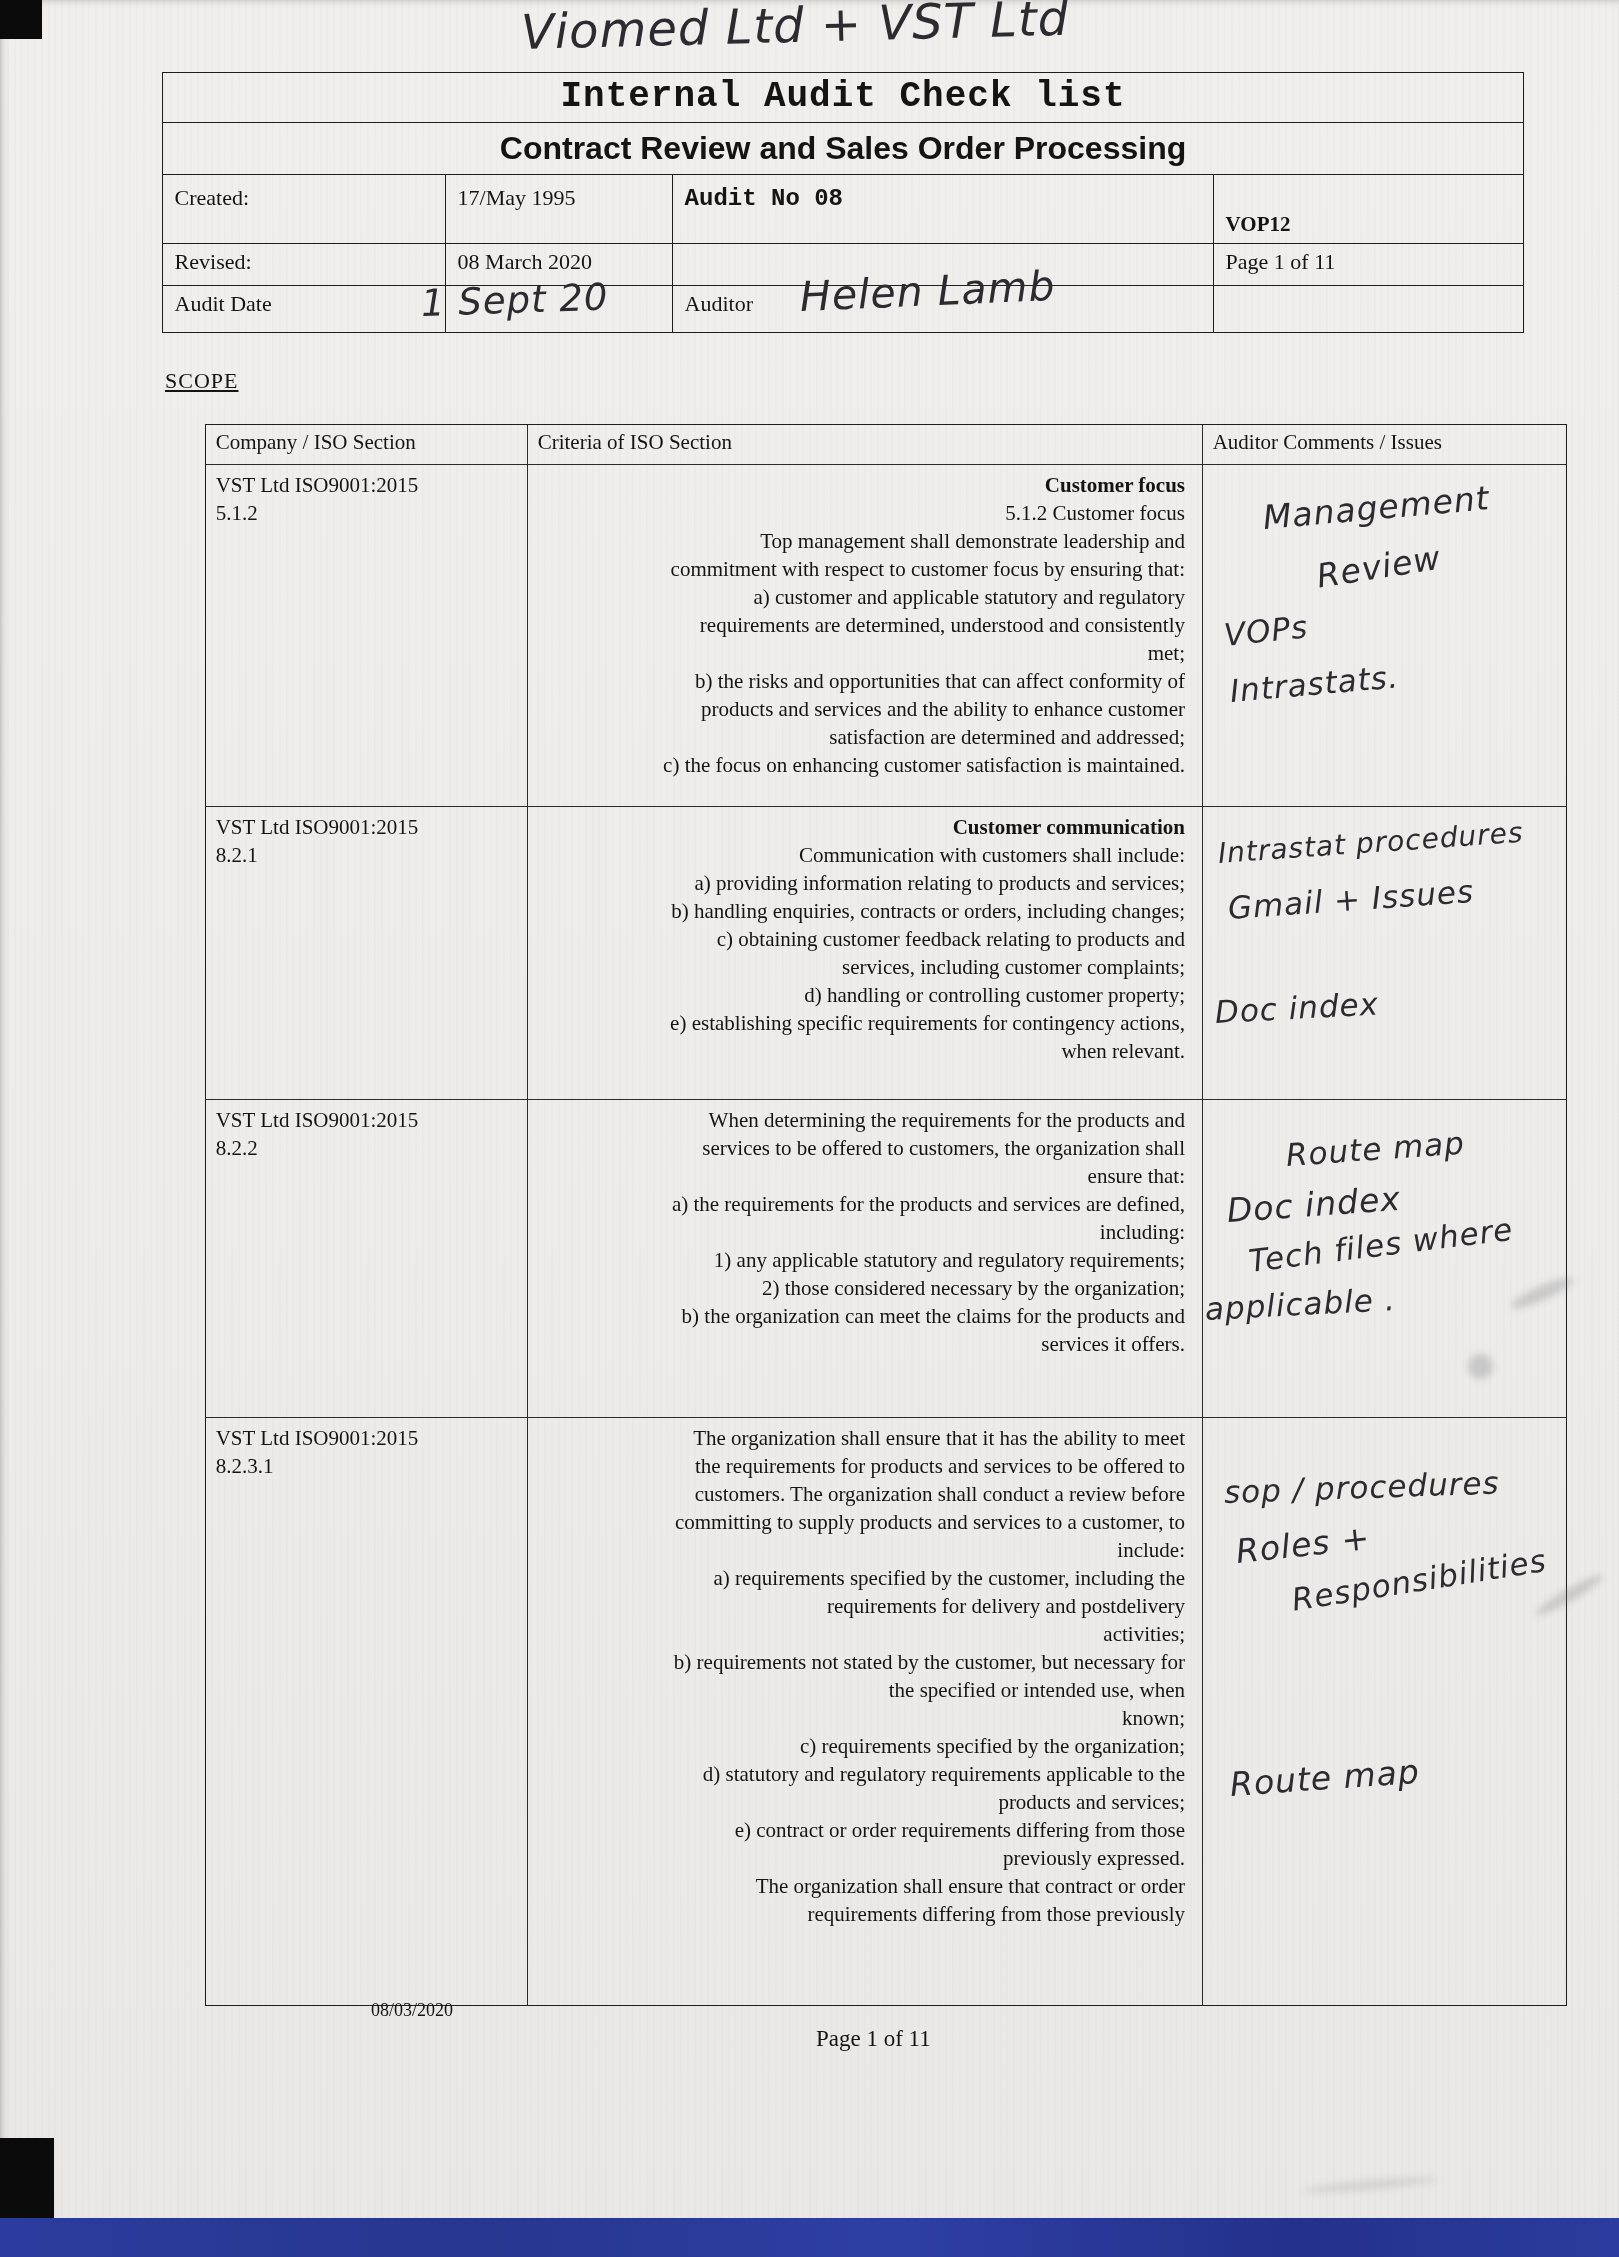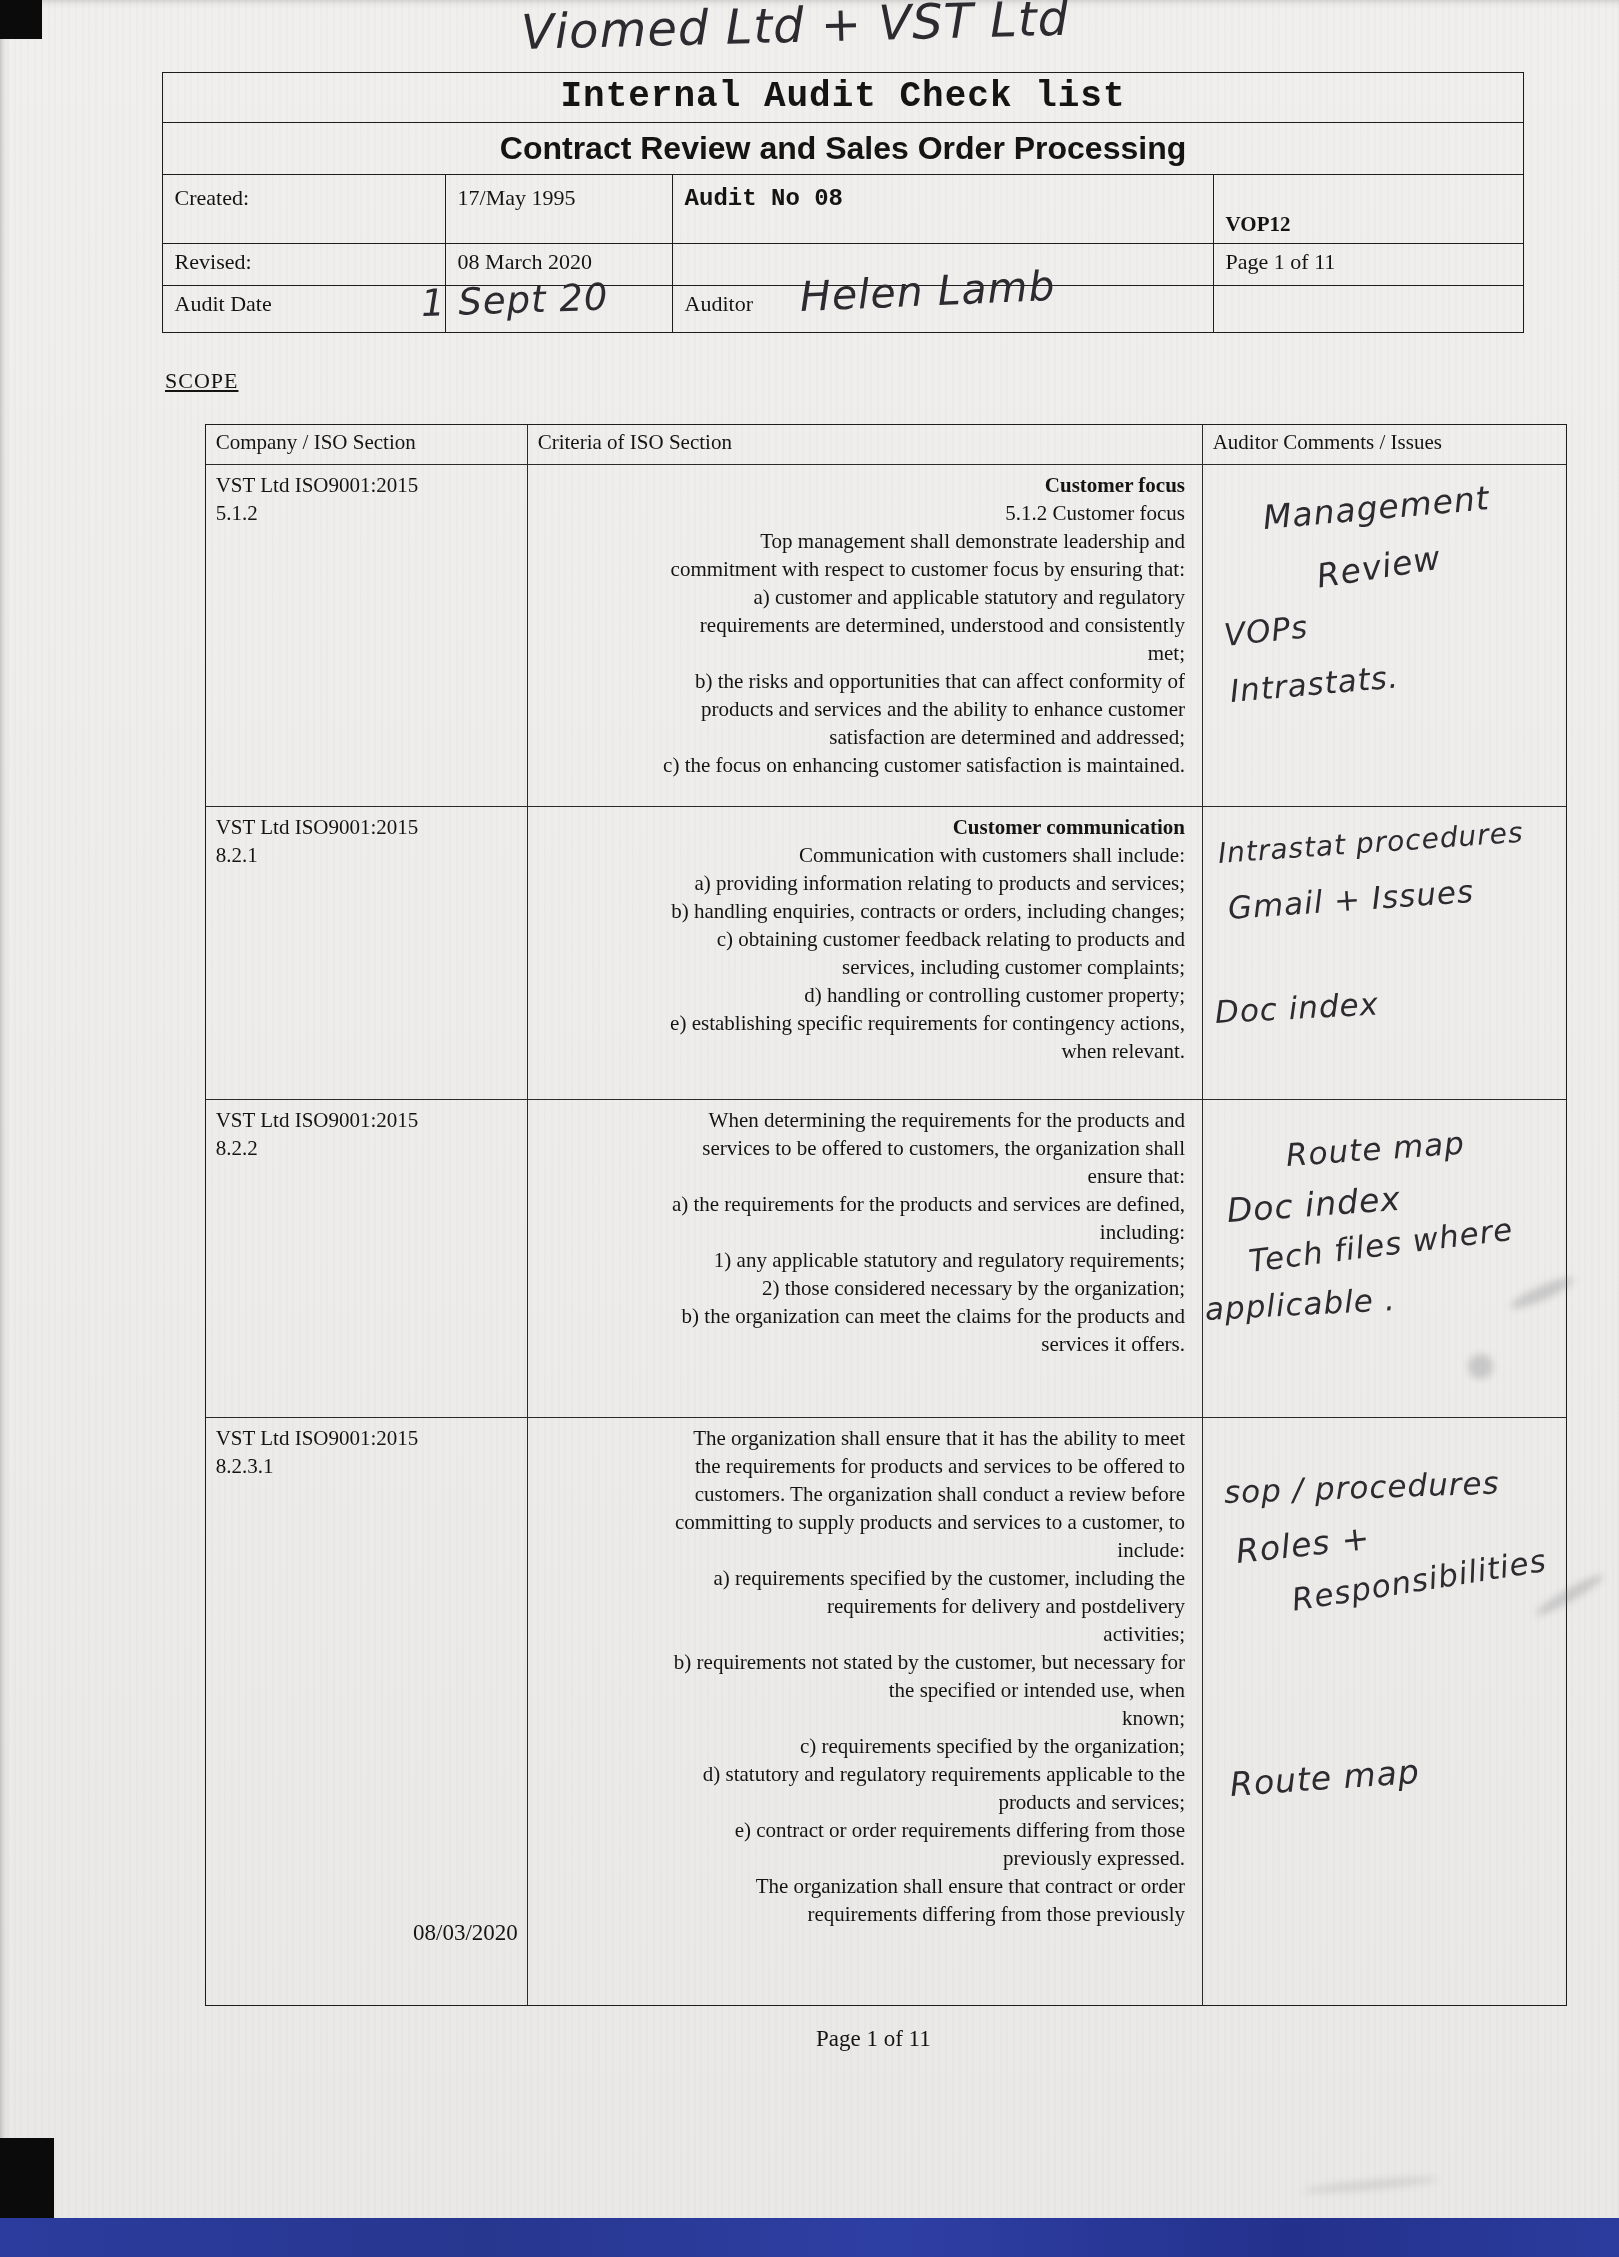--- a/index.html
+++ b/index.html
@@ -57,21 +57,21 @@
   .mt-head > div { padding: 4.8px 9.7px; font-size: 21px; }
   .mt-head > div.br { border-right: 1.9px solid #2a2a2a; }
   .mt-row { display: grid; grid-template-columns: 322px 675px 1fr; border-top: 1.9px solid #2a2a2a; }
   .cell { padding: 5.8px 9.7px; font-size: 21px; line-height: 28px; }
   .cell.c1 { border-right: 1.9px solid #2a2a2a; }
   .cell.c2 { border-right: 1.9px solid #2a2a2a; padding-right: 17px; text-align: right; }
   .cell.c3 { position: relative; padding: 0; overflow: visible; }
   .crit-title { font-weight: bold; }
   .crit-body { white-space: pre-line; }
   
-  .foot-date { position: absolute; left: 371px; top: 1920px; font-size: 23px; margin-left: 42px; }
+  .foot-date { position: absolute; left: 371px; top: 2000px; font-size: 18px; }
   .foot-page { position: absolute; left: 816px; top: 2026px; font-size: 23px; }
   
   .corner-tl { position: absolute; left: 0; top: 0; width: 42px; height: 39px; background: #0b0b0b; }
   .corner-bl { position: absolute; left: 0; top: 2138px; width: 54px; height: 83px; background: #0b0b0b; }
   .bottom-bar {
     position: absolute; left: 0; bottom: 0; width: 100%; height: 39px;
     background: linear-gradient(90deg, #2b3c9e 0%, #27368f 30%, #2e3fa4 55%, #24318c 80%, #2b3c9e 100%);
   }
   .smudge { position: absolute; background: rgba(110,110,118,.28); filter: blur(3.9px); border-radius: 50%; }
   .sm1 { left: 1508px; top: 1286px; width: 68px; height: 13.5px; transform: rotate(-24deg); }

